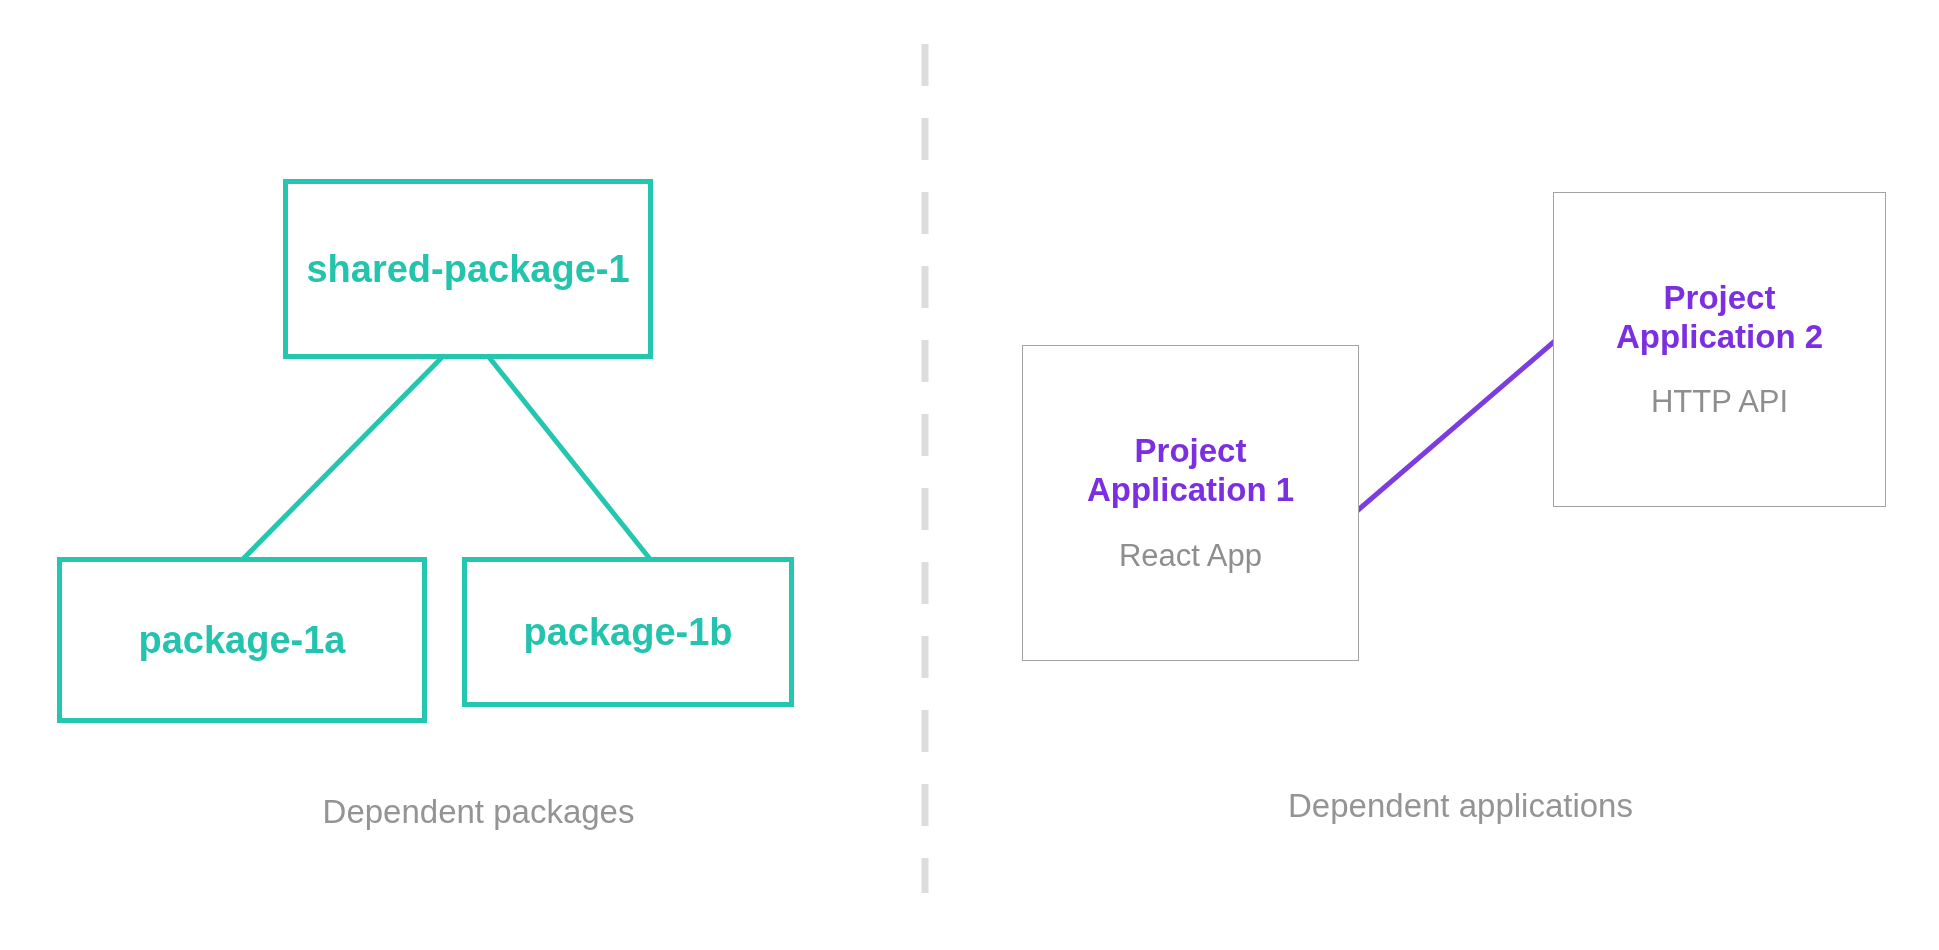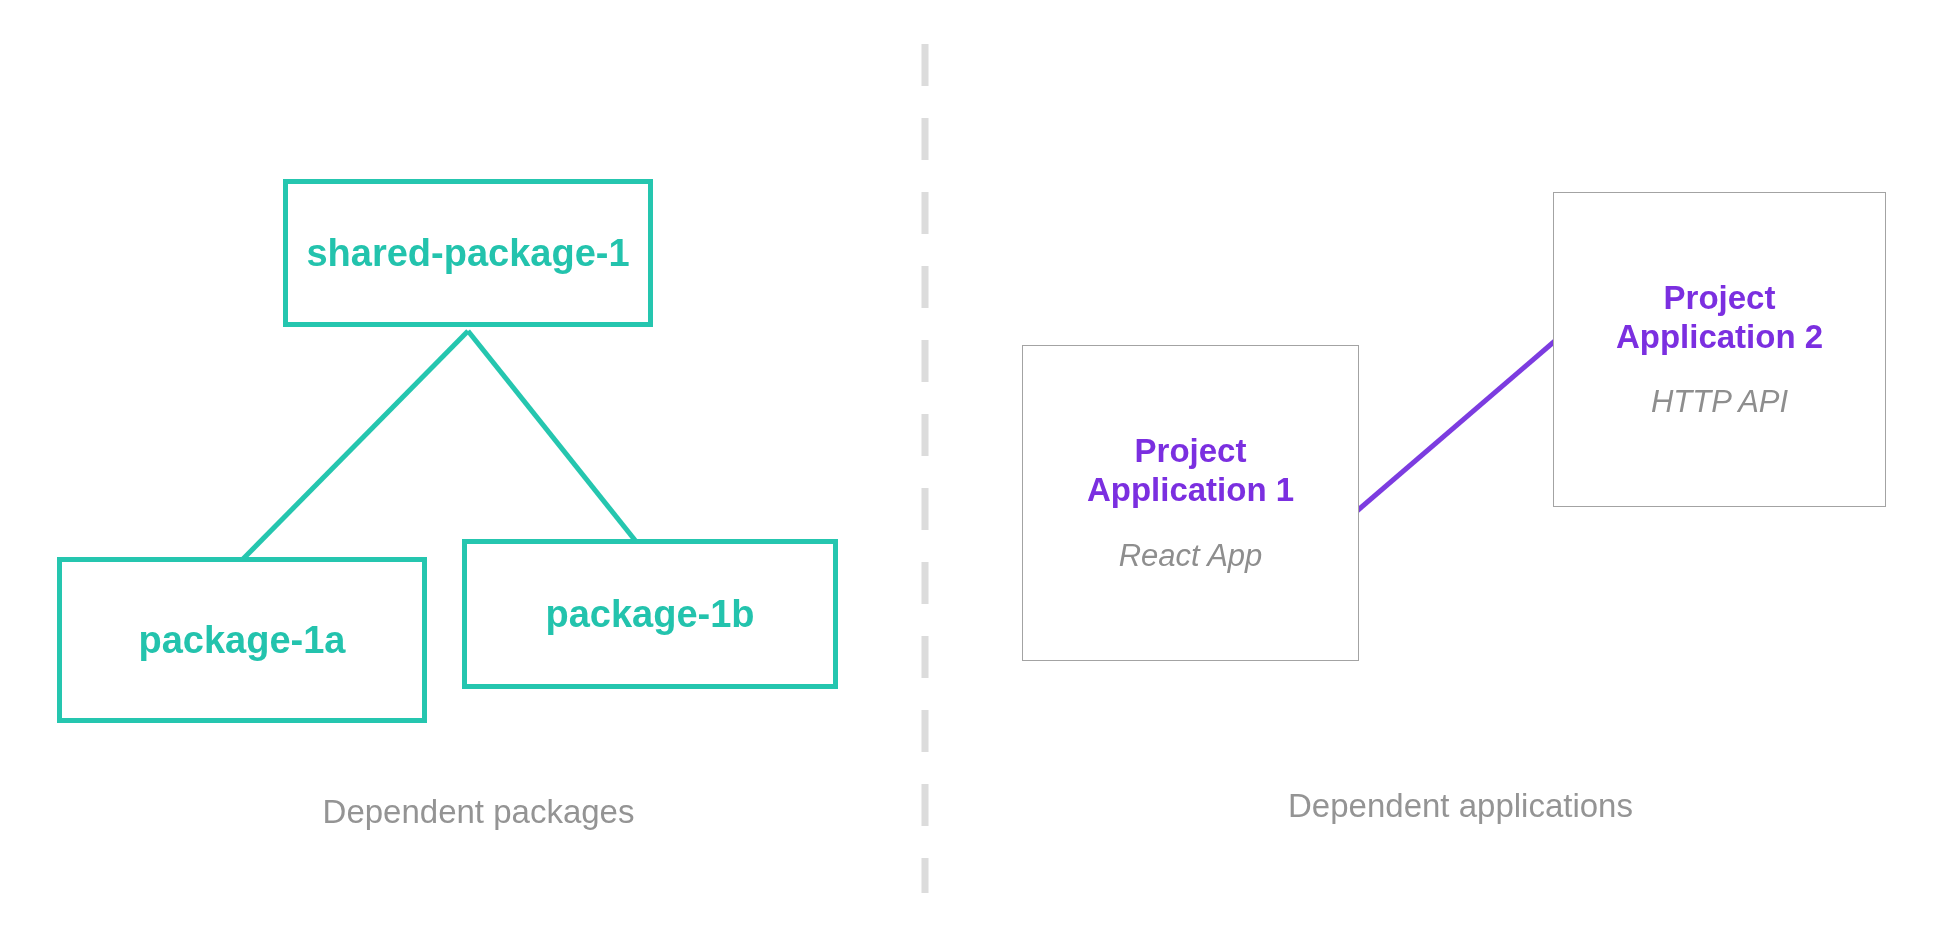--- a/index.html
+++ b/index.html
@@ -51,45 +51,45 @@
   
   .pkg {
     border: 5px solid #25c6af;
   }
   .pkg .title {
     color: #23c3ad;
   }
 
   #node-shared-package-1 {
     left: 283px;  top: 179px;
-    width: 370px; height: 148px;
+    width: 370px; height: 180px;
   }
   #node-shared-package-1 .title { font-size: 38px; }
 
   #node-package-1a {
     left: 57px;   top: 557px;
     width: 370px; height: 166px;
   }
   #node-package-1a .title { font-size: 38px; }
 
   #node-package-1b {
-    left: 462px;  top: 539px;
-    width: 376px; height: 150px;
+    left: 462px;  top: 557px;
+    width: 332px; height: 150px;
   }
   #node-package-1b .title { font-size: 38px; }
 
   
   .app {
     border: 1px solid #a3a3a3;
   }
   .app .title {
     color: #7b2fe0;
   }
   .app .title { font-size: 33px; }
-  .app .subtitle { font-size: 31px; margin-top: 28px; font-style: italic; }
+  .app .subtitle { font-size: 31px; margin-top: 28px; }
 
   #node-project-application-1 {
     left: 1022px; top: 345px;
     width: 337px; height: 316px;
   }
   #node-project-application-2 {
     left: 1553px; top: 192px;
     width: 333px; height: 315px;
   }
 

